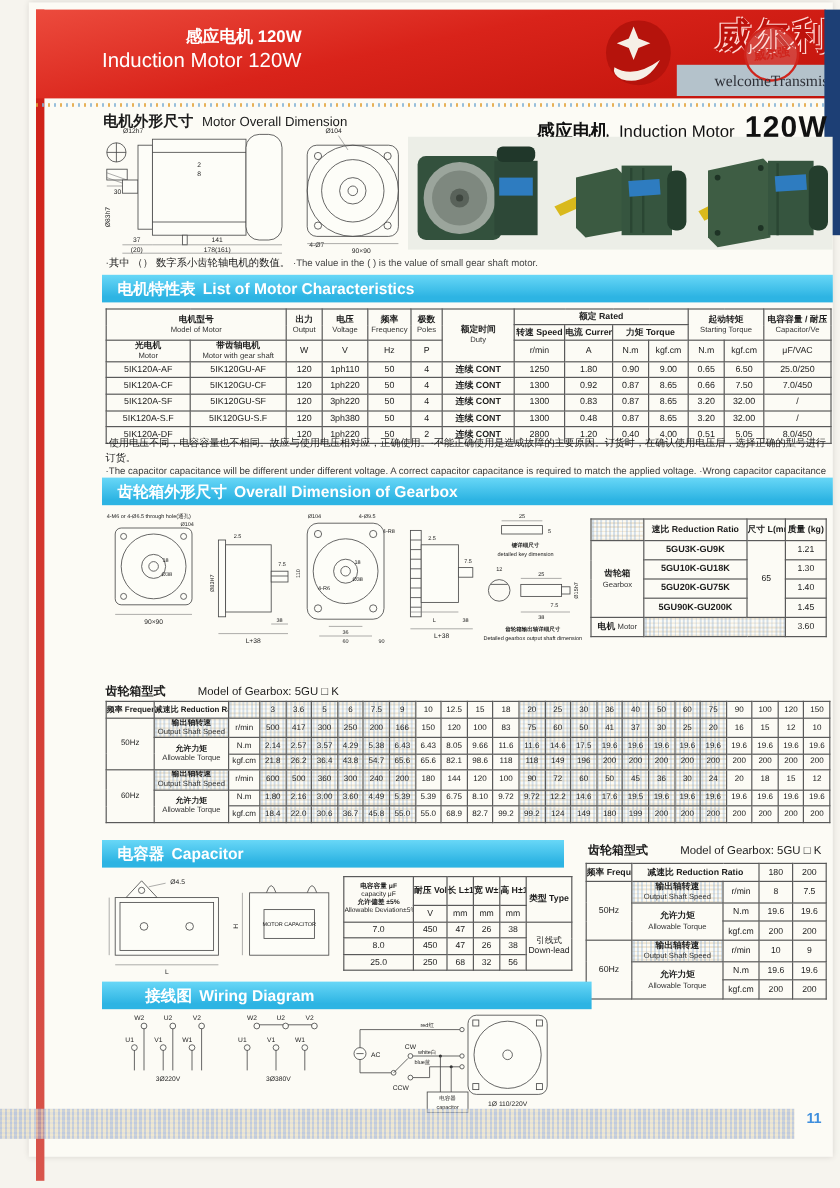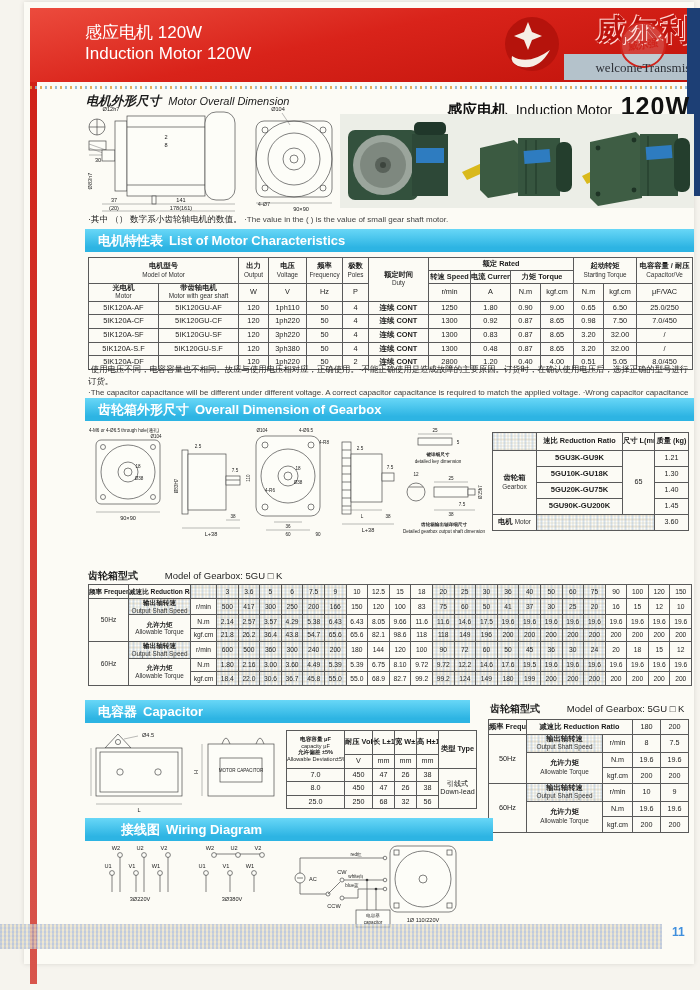--- a/index.html
+++ b/index.html
@@ -6,21 +6,21 @@
   .page{position:relative;width:700px;height:990px;background:#f6f4ee;
         font-family:"Liberation Sans",sans-serif;overflow:hidden;color:#1c1c1c;}
   .paper{position:absolute;left:24px;top:2px;width:670px;height:962px;background:#fcfbf5;
          box-shadow:0 0 5px rgba(0,0,0,.12);}
   .abs{position:absolute;}
   
   .left-strip{left:30px;top:8px;width:7px;height:976px;background:linear-gradient(#cf1d13,#d8554c);}
   .banner{left:30px;top:8px;width:658px;height:74px;
           background:linear-gradient(168deg,#ec4b3d 0%,#d9231a 45%,#c1130b 100%);}
   .banner-title{position:absolute;left:55px;top:14px;color:#fff;line-height:1.25;}
-  .banner-title .t1{font-size:17px;font-weight:normal;display:block;}
+  .banner-title .t1{font-size:14px;font-weight:bold;display:block;text-align:right;}
   .banner-title .t2{font-size:17px;display:block;}
   .right-bar{left:687px;top:8px;width:13px;height:188px;background:#1d3f75;}
   .logo{left:468px;top:8px;width:220px;height:74px;}
   .logo-capbox{position:absolute;right:2px;bottom:2px;width:152px;height:26px;background:#b4c2cb;}
   .logo-cap{position:absolute;right:6px;bottom:6px;font-family:"Liberation Serif",serif;
             font-size:13px;color:#2e3138;}
   .logo-name{position:absolute;right:26px;top:2px;font-size:30px;font-weight:bold;color:#bd120c;
              letter-spacing:2px;text-shadow:1px 1px 0 #ffd9d4,-1px -1px 0 #ffd9d4;}
   .logo-reg{position:absolute;right:4px;top:0;font-size:12px;color:#4a4a4a;background:#f2f1ea;
             border-radius:50%;width:16px;height:16px;line-height:16px;text-align:center;}
@@ -101,21 +101,21 @@
       </svg>
       <div class="logo-name">威尔利</div>
       <div class="logo-reg">®</div>
       <div class="stamp">威尔强</div>
       <div class="logo-cap">welcomeTransmission</div>
     </div>
   </div>
   <div class="right-bar abs"></div>
   <div class="dotline abs"></div>
 
-  <div class="abs h-dark" style="left:86px;top:93px;font-style:italic;">
+  <div class="abs h-dark" style="left:86px;top:93px;">
     <span class="zh">电机外形尺寸</span>
     <span class="en">Motor Overall Dimension</span>
   </div>
 
   <svg class="abs" style="left:86px;top:103px;" width="256" height="110" viewBox="0 0 256 110">
 
     <g>
       <circle class="ln" cx="11" cy="24" r="8"></circle>
       <line class="ln" x1="3" y1="24" x2="19" y2="24"></line>
         <line class="ln" x1="11" y1="16" x2="11" y2="32"></line>
@@ -287,21 +287,21 @@
           <td>5IK120GU-CF</td>
           <td>120</td>
           <td>1ph220</td>
           <td>50</td>
           <td>4</td>
           <td class="duty">连续 CONT</td>
           <td>1300</td>
           <td>0.92</td>
           <td>0.87</td>
           <td>8.65</td>
-          <td>0.98</td>
+          <td>0.66</td>
           <td>7.50</td>
           <td>7.0/450</td>
         </tr>
         <tr>
           <td>5IK120A-SF</td>
           <td>5IK120GU-SF</td>
           <td>120</td>
           <td>3ph220</td>
           <td>50</td>
           <td>4</td>

